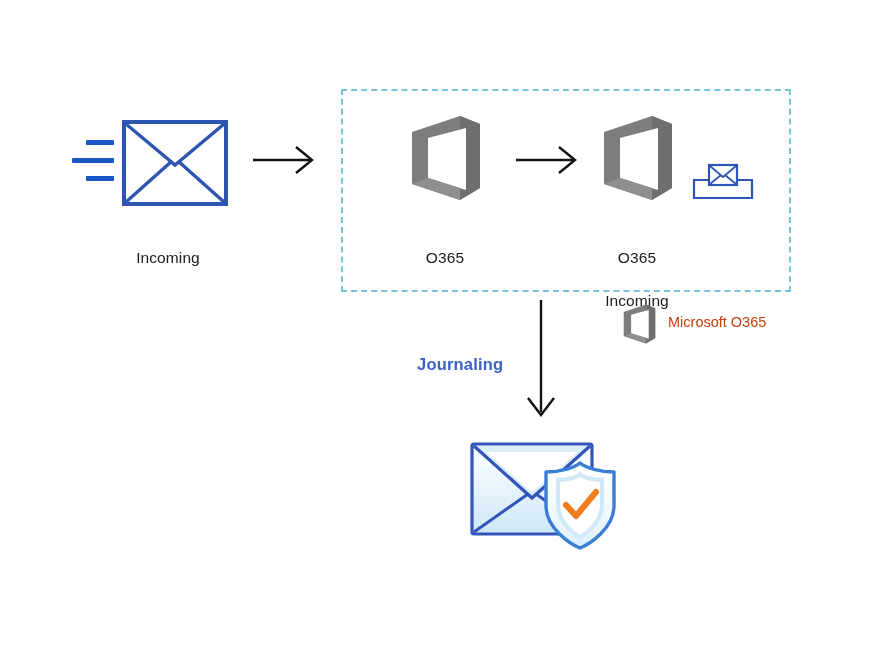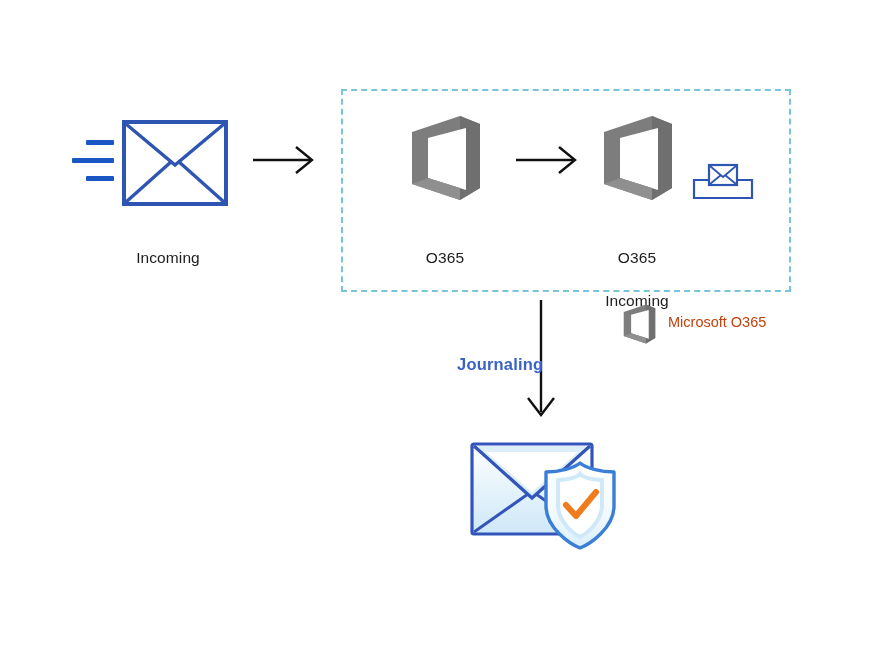--- a/index.html
+++ b/index.html
@@ -40,21 +40,20 @@
     border: 2px dashed #79c3db;
     background: transparent;
   }
   .journal-label {
     position: absolute;
     font-size: 16.5px;
     font-weight: bold;
     color: #3b63c7;
     letter-spacing: 0.2px;
     white-space: nowrap;
-    margin-left: 40px;
   }
   .legend-label {
     position: absolute;
     font-size: 14.5px;
     color: #c2410c;
     white-space: nowrap;
   }
   svg {
     display: block;
     overflow: visible;

